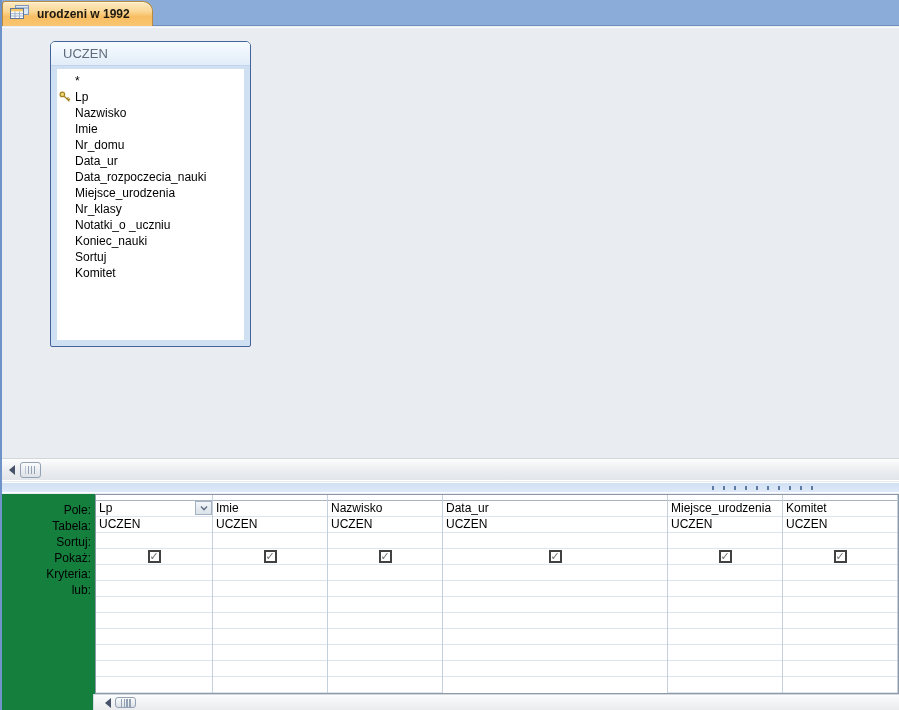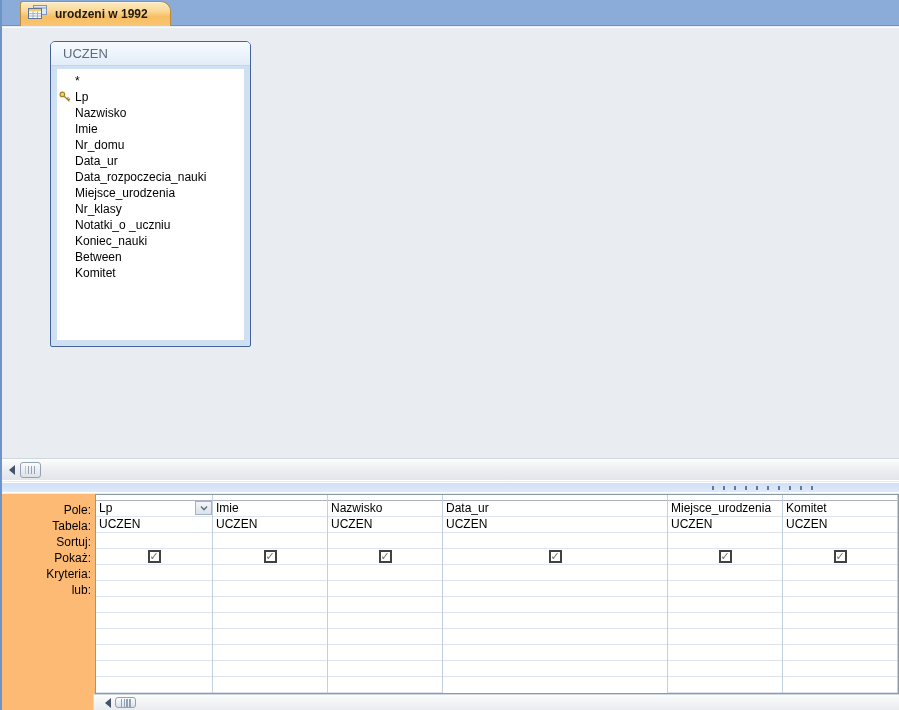--- a/index.html
+++ b/index.html
@@ -3,21 +3,21 @@
 <meta charset="utf-8">
 <style>
   * { margin:0; padding:0; box-sizing:border-box; }
   html,body { width:899px; height:710px; overflow:hidden; }
   body { font-family:"Liberation Sans", sans-serif; }
   .screen { position:relative; width:899px; height:710px; background:#e9edf2; overflow:hidden; }
   .left-edge { position:absolute; left:0; top:0; width:2px; height:710px; background:#6e93c8; z-index:60; }
 
   
   .tabbar { position:absolute; left:0; top:0; width:100%; height:26px; background:#8bacd8; border-bottom:1px solid #7090bd; z-index:10; }
-  .tab { position:absolute; left:20px; top:1px; height:25px; display:flex; align-items:center; gap:8px;
+  .tab { position:absolute; left:2px; top:1px; height:25px; display:flex; align-items:center; gap:8px;
          padding:0 22px 0 7px;
          background:linear-gradient(180deg,#fdeac2 0%,#fbd896 38%,#f8bd62 62%,#f9c672 100%);
          border:1px solid #b98a3e; border-bottom:none; border-radius:3px 10px 0 0;
          box-shadow:inset 0 1px 0 #fff3d8; }
   .tab-label { font-weight:bold; font-size:12px; color:#1f1a10; white-space:nowrap; }
 
   
   .top-pane { position:absolute; left:2px; top:27px; right:0; height:431px; background:#e9edf2; border-top:1px solid #f8fafc; }
 
   
@@ -39,21 +39,21 @@
   .ridges { position:absolute; left:50%; top:50%; transform:translate(-50%,-50%); width:11px; height:8px;
             background:repeating-linear-gradient(90deg,#91a0b2 0 1px,transparent 1px 3px); }
 
   
   .splitter { position:absolute; left:2px; top:482px; right:0; height:11px;
               background:linear-gradient(#d0e0f3,#dfeafa); border-top:1px solid #ffffff; border-bottom:1px solid #fdfeff; }
   .grip { position:absolute; left:710px; top:3px; width:102px; height:4px;
           background:repeating-linear-gradient(90deg,#5f7aa3 0 2px,transparent 2px 11px); }
 
   
-  .bottom-pane { position:absolute; left:2px; top:494px; right:0; height:216px; background:#fdba74; }
+  .bottom-pane { position:absolute; left:2px; top:494px; right:0; height:216px; background:#15803d; }
   .row-labels { position:absolute; left:0; top:8px; width:91px; }
   .row-label { height:16px; line-height:16px; text-align:right; font-size:12px; color:#000; padding-right:2px; }
 
   .grid { position:absolute; left:93px; top:0; width:804px; height:200px; background:#fff; border:1px solid #8e99a8; }
   .col { position:absolute; top:0; height:198px; border-right:1px solid #c5d0dd; background:#fff; }
   .c0 { left:0;   width:117px; }
   .c1 { left:117px; width:115px; }
   .c2 { left:232px; width:115px; }
   .c3 { left:347px; width:225px; }
   .c4 { left:572px; width:115px; }
@@ -114,21 +114,21 @@
         </div>
         <div class="fl-row"><span>Nazwisko</span></div>
         <div class="fl-row"><span>Imie</span></div>
         <div class="fl-row"><span>Nr_domu</span></div>
         <div class="fl-row"><span>Data_ur</span></div>
         <div class="fl-row"><span>Data_rozpoczecia_nauki</span></div>
         <div class="fl-row"><span>Miejsce_urodzenia</span></div>
         <div class="fl-row"><span>Nr_klasy</span></div>
         <div class="fl-row"><span>Notatki_o _uczniu</span></div>
         <div class="fl-row"><span>Koniec_nauki</span></div>
-        <div class="fl-row"><span>Between</span></div>
+        <div class="fl-row"><span>Sortuj</span></div>
         <div class="fl-row"><span>Komitet</span></div>
       </div>
     </div>
   </div>
 
   <div class="hscroll-top">
     <div class="tri-left"></div>
     <div class="sb-thumb">
         <div class="ridges"></div>
       </div>

